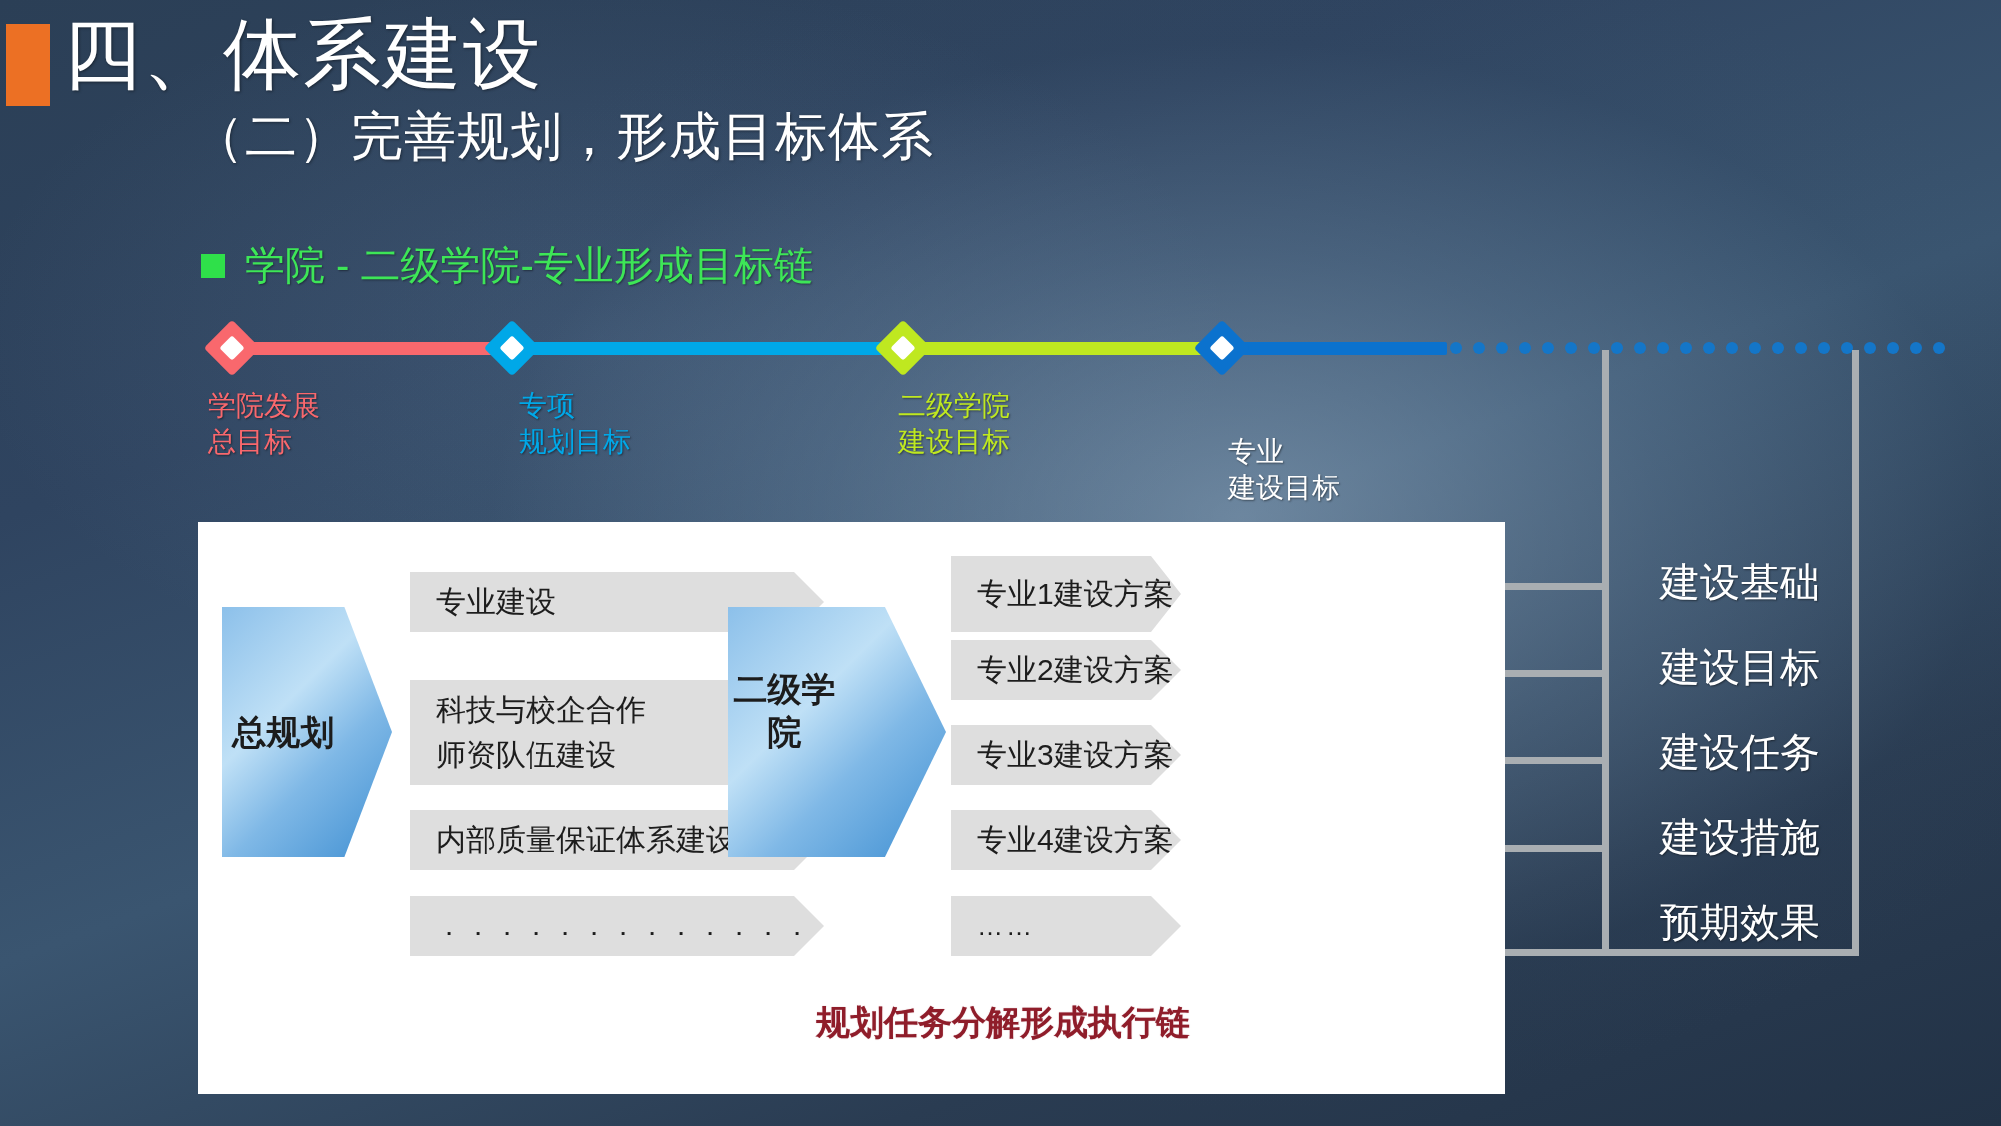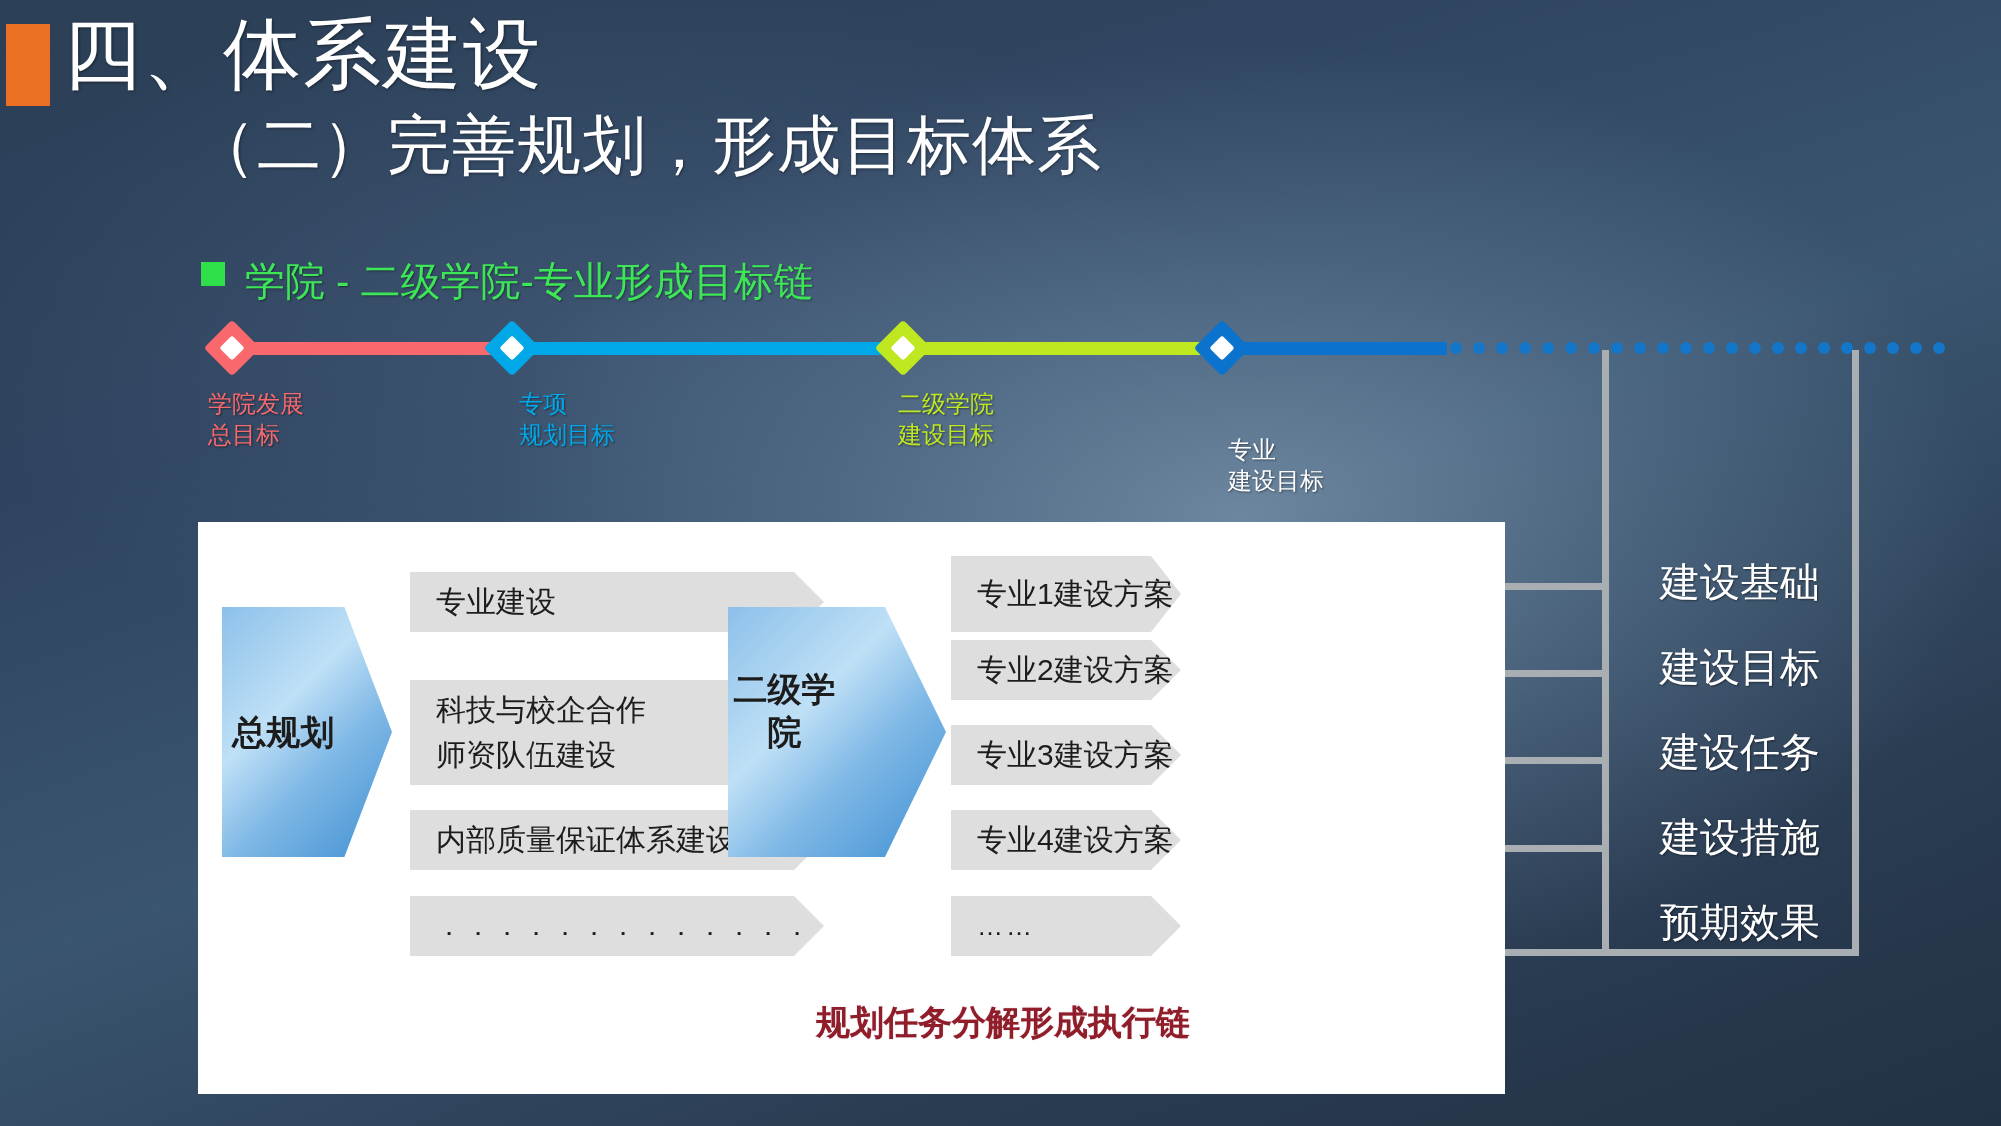--- a/index.html
+++ b/index.html
@@ -17,42 +17,42 @@
   }
   
   .accent-bar{position:absolute;left:6px;top:24px;width:44px;height:82px;background:#ec7024;}
   .title{
     position:absolute;left:63px;top:14px;
     font-size:78px;color:#ffffff;letter-spacing:2px;line-height:1.05;
     text-shadow:1px 1px 3px rgba(0,0,0,.45);white-space:nowrap;
   }
   .subtitle{
     position:absolute;left:192px;top:102px;
-    font-size:64px;color:#ffffff;letter-spacing:1px;white-space:nowrap;
+    font-size:52px;color:#ffffff;letter-spacing:1px;white-space:nowrap;
     text-shadow:1px 1px 3px rgba(0,0,0,.40);
   }
   .bullet-row{position:absolute;left:201px;top:238px;display:flex;align-items:center;gap:20px;}
   .bullet-sq{width:24px;height:24px;background:#2fe04a;display:block;}
-  .bullet-text{font-size:40px;color:#3de657;white-space:nowrap;text-shadow:1px 1px 2px rgba(0,0,0,.4);margin-top:16px;}
+  .bullet-text{font-size:40px;color:#3de657;white-space:nowrap;text-shadow:1px 1px 2px rgba(0,0,0,.4);}
 
   
   .tl{position:absolute;left:0;top:0;width:2001px;height:1126px;pointer-events:none;}
   .tl-seg{position:absolute;height:13px;top:342px;border-radius:2px;}
   .dia{
     position:absolute;top:328px;width:40px;height:40px;
     transform:rotate(45deg);border-radius:4px;
   }
   .dia::after{
     content:"";position:absolute;left:11px;top:11px;width:18px;height:18px;
     background:#ffffff;border-radius:3px;
   }
   .dotrow{position:absolute;top:340px;height:16px;display:flex;align-items:center;gap:11px;}
   .dotrow i{display:block;width:12px;height:12px;background:#1476c8;border-radius:50%;}
 
-  .tl-label{position:absolute;font-size:24px;line-height:1.30;white-space:nowrap;text-shadow:1px 1px 2px rgba(0,0,0,.45);}
+  .tl-label{position:absolute;font-size:28px;line-height:1.30;white-space:nowrap;text-shadow:1px 1px 2px rgba(0,0,0,.45);font-family:Liberation Serif, serif;}
 
   
   .panel{
     position:absolute;left:198px;top:522px;width:1307px;height:572px;
     background:#ffffff;
   }
   .pentagon{
     position:absolute;background:linear-gradient(135deg,#8cc0ea 0%,#bfe0f6 38%,#7fb8e6 62%,#3f8fd2 100%);
     clip-path:polygon(0 0, 72% 0, 100% 50%, 72% 100%, 0 100%);
     display:flex;align-items:center;justify-content:flex-start;

